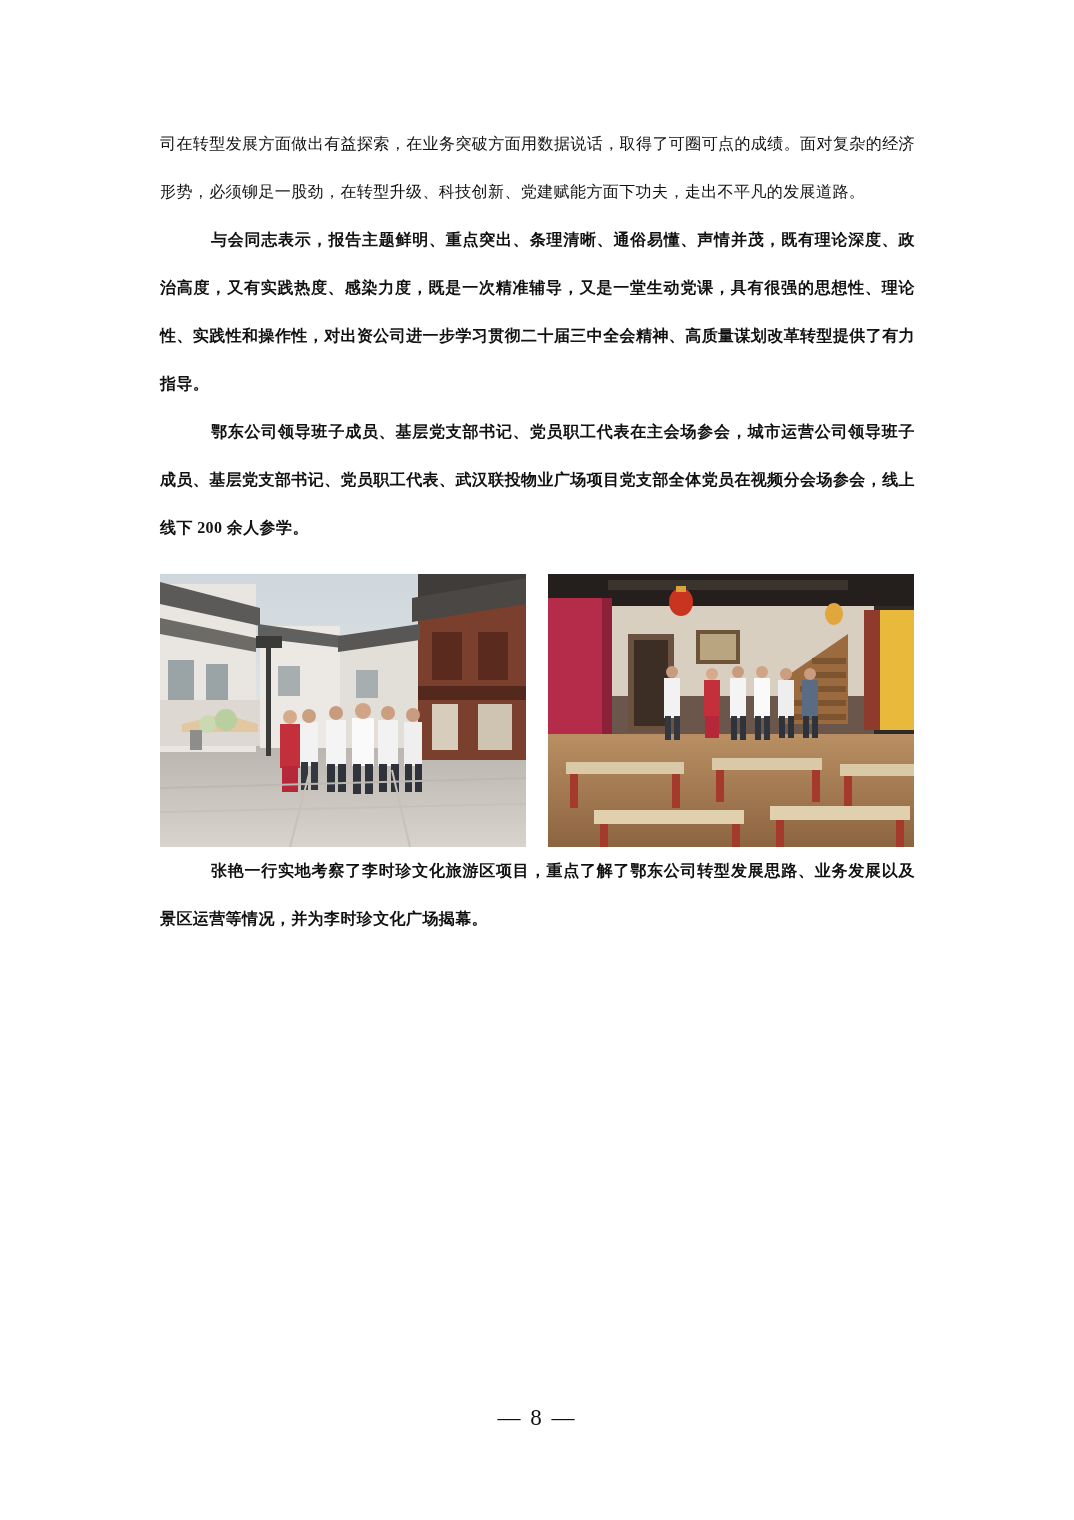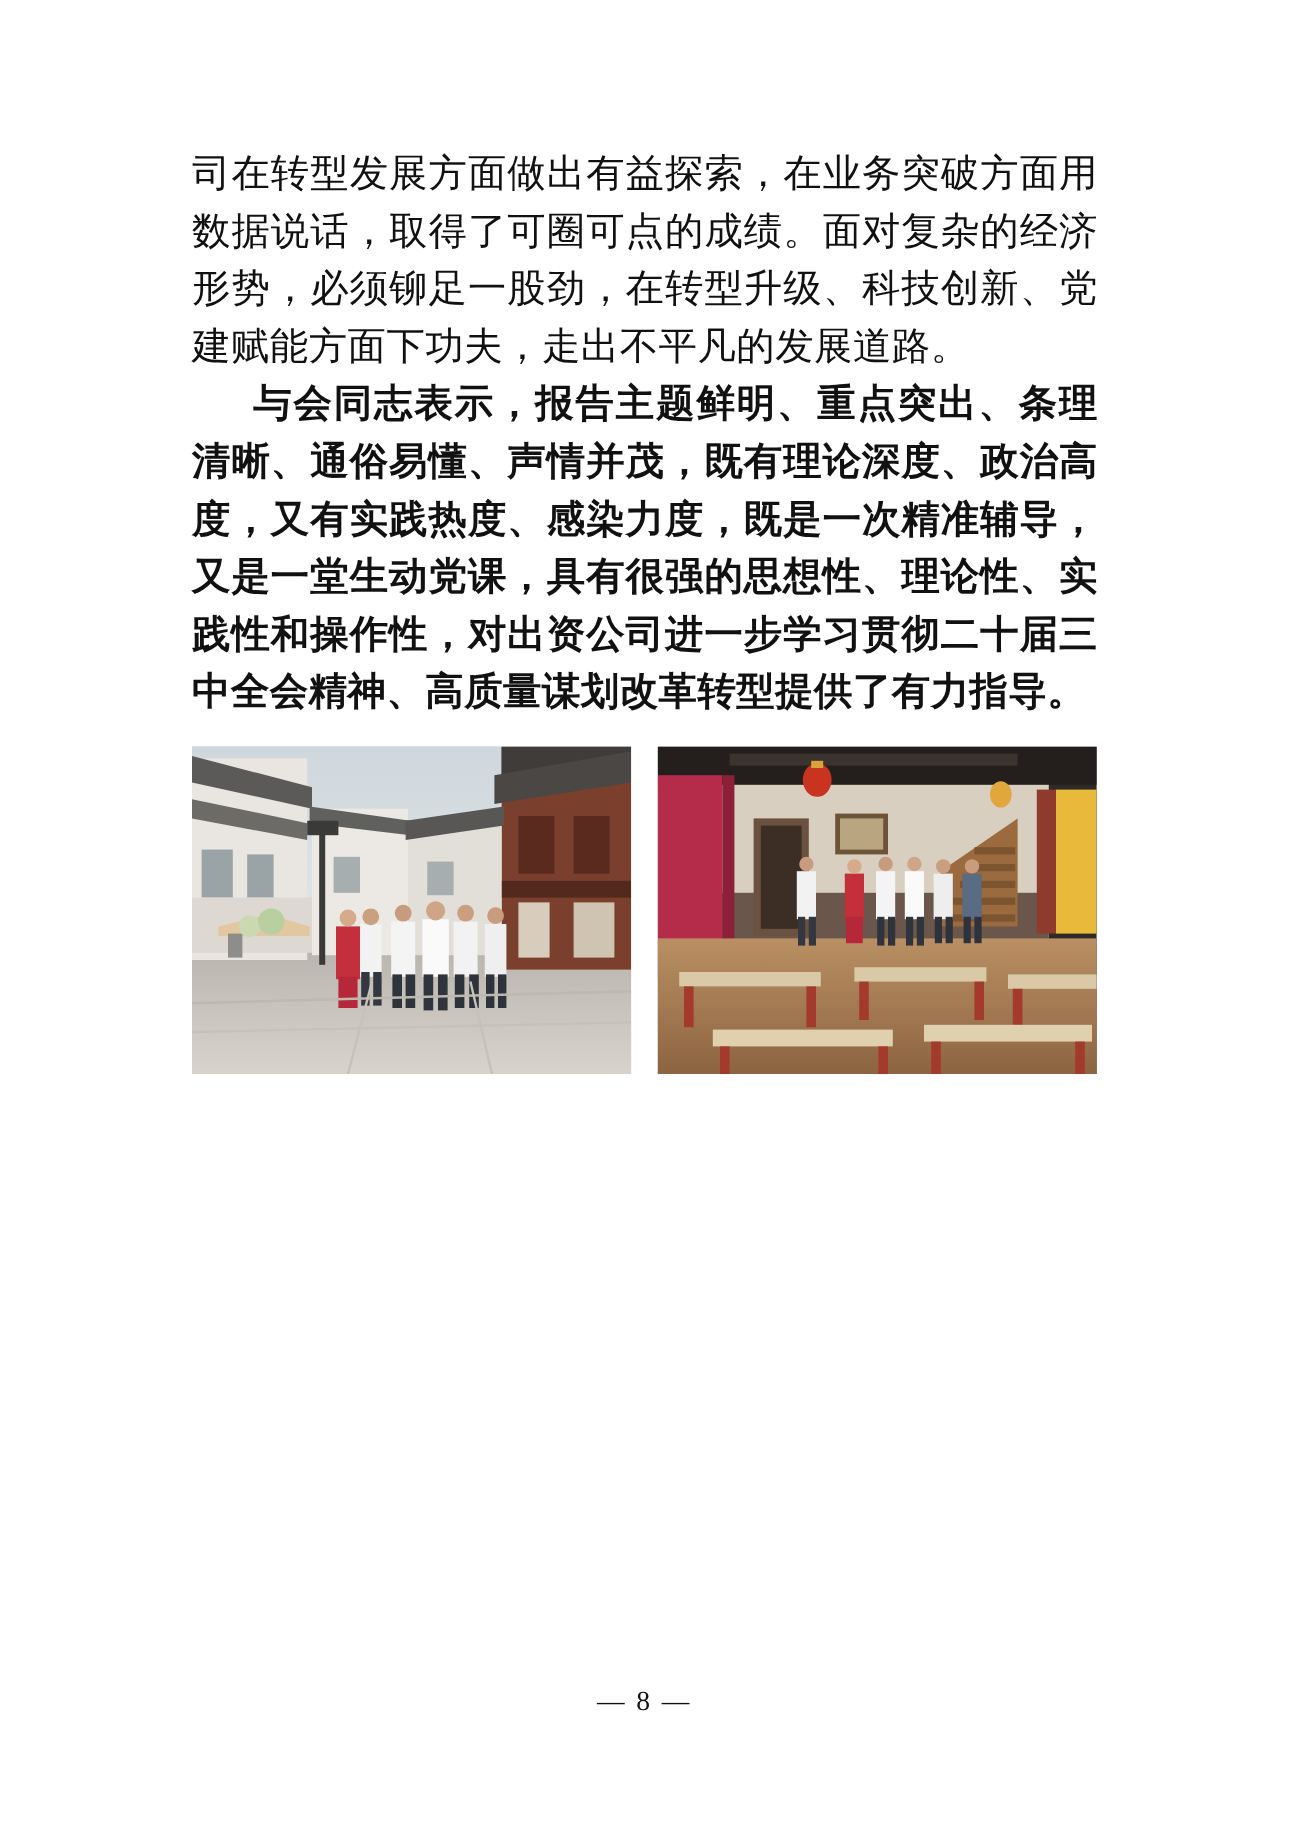--- a/index.html
+++ b/index.html
@@ -24,21 +24,21 @@
     background: #ffffff;
   }
   .content {
     position: absolute;
     left: 160px;
     top: 120px;
     width: 755px;
   }
   p.para {
     margin: 0 0 0 0;
-    font-size: 32px;
+    font-size: 16px;
     line-height: 48px;
     text-align: justify;
     text-justify: inter-ideograph;
     letter-spacing: 0.4px;
     font-family: "Liberation Serif", "DejaVu Serif", serif;
   }
   p.indent {
     text-indent: 51px;
     font-weight: bold;
   }
@@ -78,20 +78,21 @@
 </head>
 <body>
 
 <div class="page">
   <div class="content">
 
     <p class="para">司在转型发展方面做出有益探索，在业务突破方面用数据说话，取得了可圈可点的成绩。面对复杂的经济形势，必须铆足一股劲，在转型升级、科技创新、党建赋能方面下功夫，走出不平凡的发展道路。</p>
 
     <p class="para indent">与会同志表示，报告主题鲜明、重点突出、条理清晰、通俗易懂、声情并茂，既有理论深度、政治高度，又有实践热度、感染力度，既是一次精准辅导，又是一堂生动党课，具有很强的思想性、理论性、实践性和操作性，对出资公司进一步学习贯彻二十届三中全会精神、高质量谋划改革转型提供了有力指导。</p>
 
+    <p class="para indent">鄂东公司领导班子成员、基层党支部书记、党员职工代表在主会场参会，城市运营公司领导班子成员、基层党支部书记、党员职工代表、武汉联投物业广场项目党支部全体党员在视频分会场参会，线上线下 200 余人参学。</p>
 
     <div class="photos">
 
       <div class="photo">
         <svg viewBox="0 0 366 273" preserveAspectRatio="none">
           <defs>
             <linearGradient id="sky1" x1="0" y1="0" x2="0" y2="1">
               <stop offset="0%" stop-color="#cfd7dc"></stop>
               <stop offset="100%" stop-color="#eef1f0"></stop>
             </linearGradient>
@@ -250,17 +251,18 @@
             <rect x="184" y="250" width="8" height="23" fill="#a43a2c"></rect>
             <rect x="222" y="232" width="140" height="14" fill="#e0d0ae"></rect>
             <rect x="228" y="246" width="8" height="27" fill="#a43a2c"></rect>
             <rect x="348" y="246" width="8" height="27" fill="#a43a2c"></rect>
           </g>
         </svg>
       </div>
 
     </div>
 
+    <p class="para indent after-photos">张艳一行实地考察了李时珍文化旅游区项目，重点了解了鄂东公司转型发展思路、业务发展以及景区运营等情况，并为李时珍文化广场揭幕。</p>
 
   </div>
 
   <div class="footer">— 8 —</div>
 </div>
 
 </body></html>

